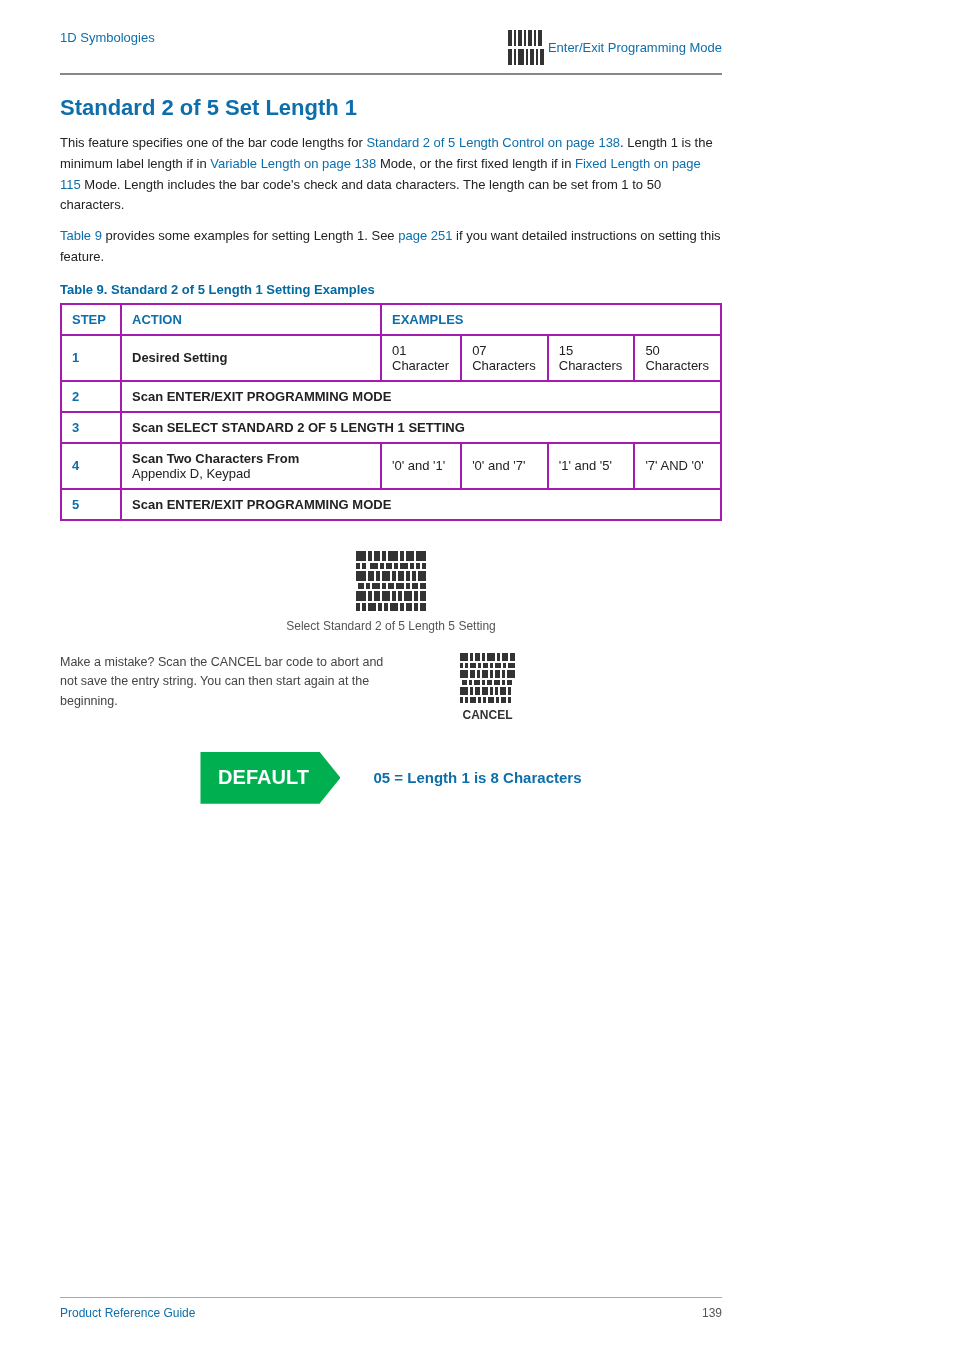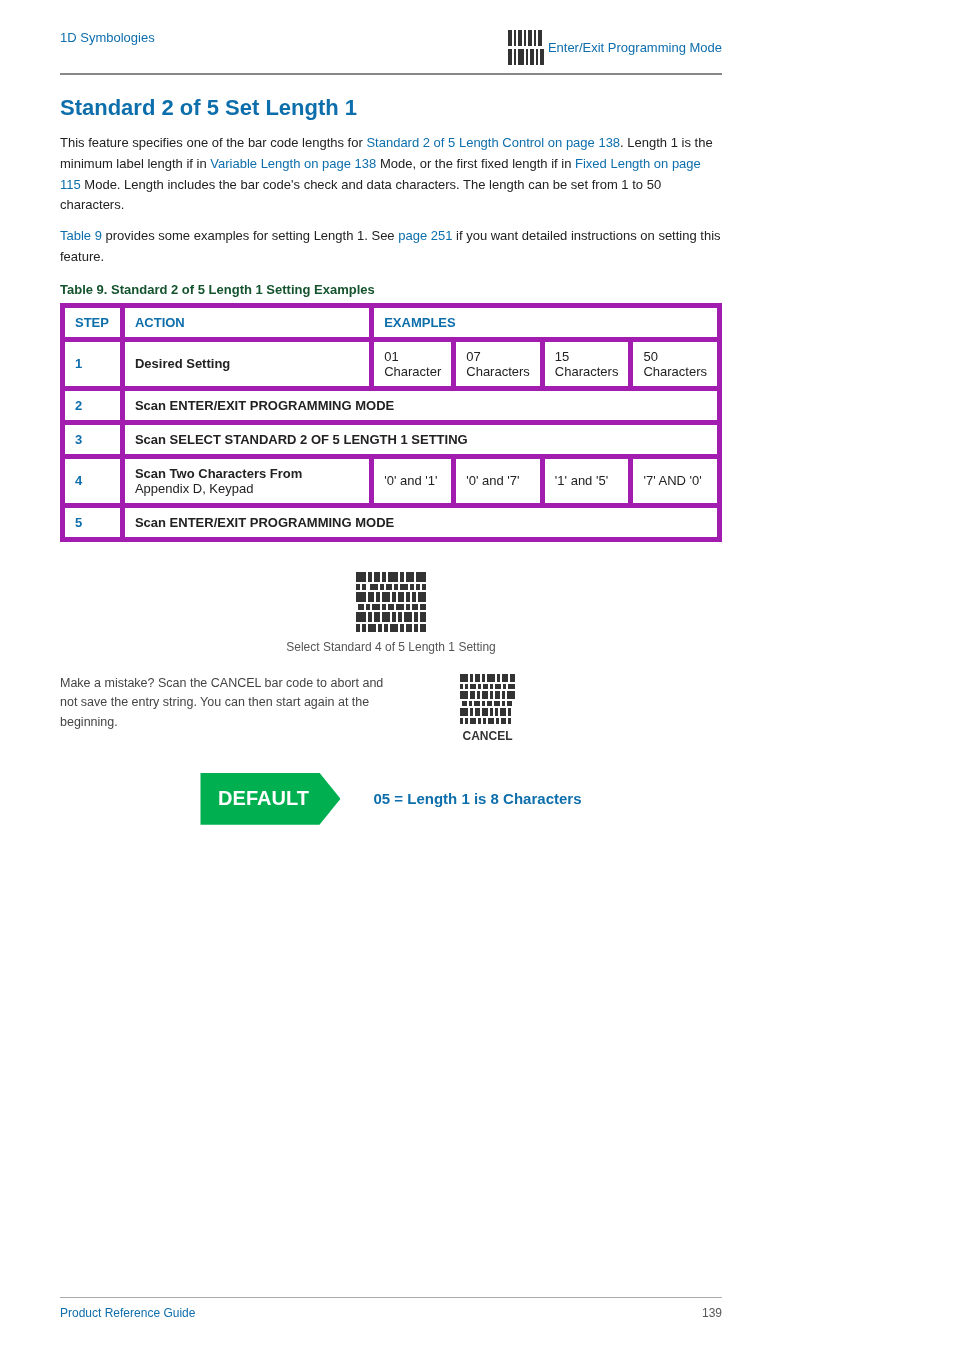--- a/index.html
+++ b/index.html
@@ -60,35 +60,35 @@
       margin-bottom: 10px;
       color: #222;
     }
     .body-text a, .link {
       color: #0d6eac;
       text-decoration: none;
     }
 
     
     .table-title {
-      color: #14532d;
+      color: #0369a1;
       font-size: 13px;
       font-weight: bold;
       margin-bottom: 6px;
       margin-top: 14px;
     }
 
     table {
       width: 100%;
       border-collapse: collapse;
       margin-bottom: 30px;
       font-size: 13px;
     }
     table th, table td {
-      border: 5px solid #a21caf;
+      border: 2px solid #a21caf;
       padding: 7px 10px;
       vertical-align: middle;
     }
     table thead tr th {
       background: #fff;
       color: #0d6eac;
       font-weight: bold;
       text-align: left;
     }
     .col-step { width: 60px; font-weight: bold; color: #0d6eac; }
@@ -347,21 +347,21 @@
       <rect x="6" y="52" width="4" height="8" fill="#333"></rect>
       <rect x="12" y="52" width="8" height="8" fill="#333"></rect>
       <rect x="22" y="52" width="4" height="8" fill="#333"></rect>
       <rect x="28" y="52" width="4" height="8" fill="#333"></rect>
       <rect x="34" y="52" width="8" height="8" fill="#333"></rect>
       <rect x="44" y="52" width="4" height="8" fill="#333"></rect>
       <rect x="50" y="52" width="6" height="8" fill="#333"></rect>
       <rect x="58" y="52" width="4" height="8" fill="#333"></rect>
       <rect x="64" y="52" width="6" height="8" fill="#333"></rect>
     </svg>
-    <span class="barcode-label">Select Standard 4 of 5 Length 1 Setting</span>
+    <span class="barcode-label">Select Standard 2 of 5 Length 5 Setting</span>
   </div>
 
   <div class="cancel-section">
     <span class="cancel-text">Make a mistake? Scan the CANCEL bar code to abort and not save the entry string. You can then start again at the beginning.</span>
     <div class="cancel-right">
 
       <svg class="cancel-barcode bc-svg" viewBox="0 0 55 50" xmlns="http://www.w3.org/2000/svg">
         <rect x="0" y="0" width="8" height="8" fill="#333"></rect>
         <rect x="10" y="0" width="3" height="8" fill="#333"></rect>
         <rect x="15" y="0" width="5" height="8" fill="#333"></rect>

